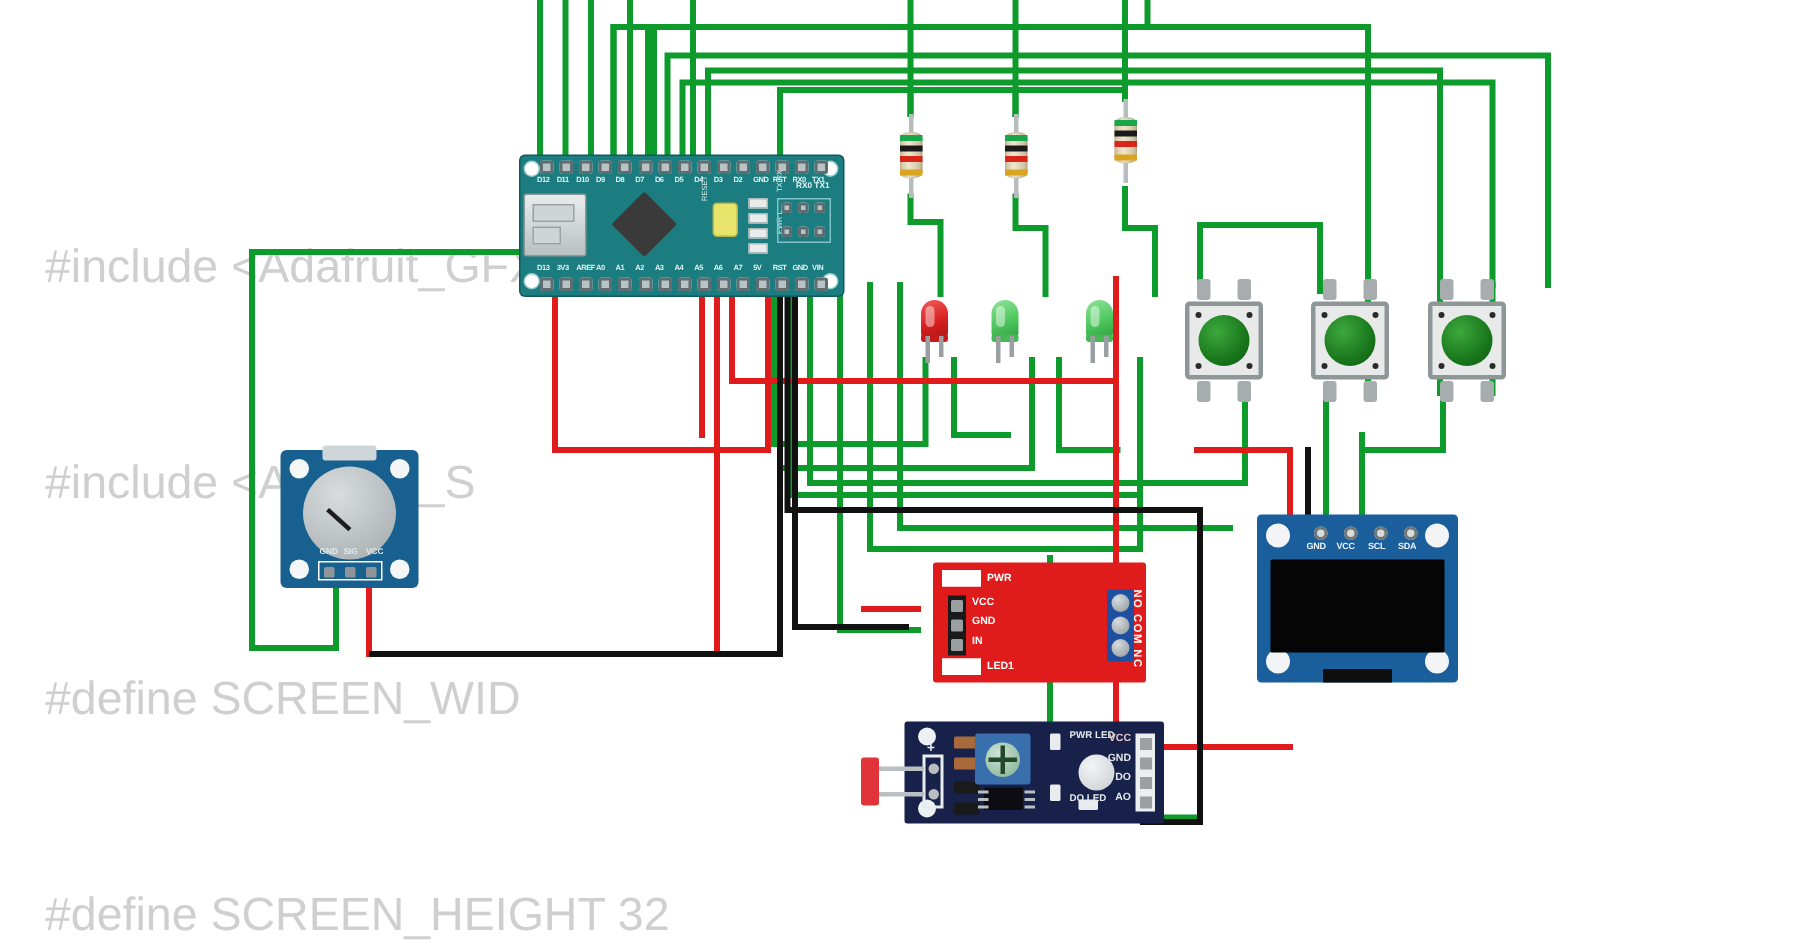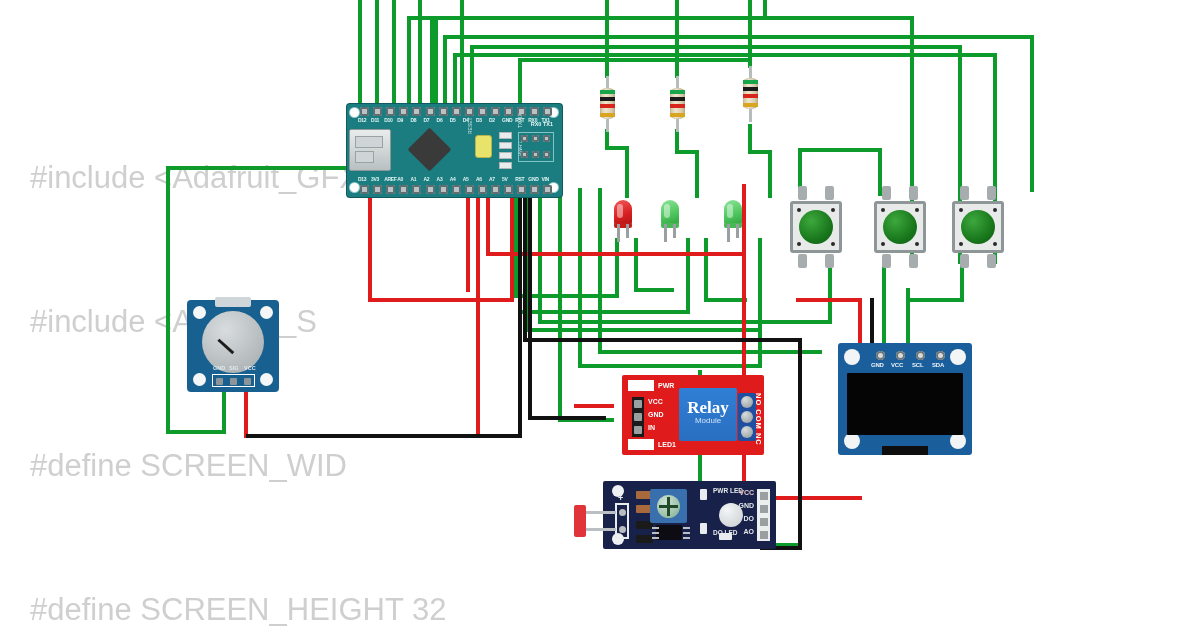--- a/index.html
+++ b/index.html
@@ -433,24 +433,20 @@
     <div class="ledbox" style="bottom:5px;"></div>
     <div class="lab" style="left:36px;bottom:7px;">LED1</div>
     <div class="hdr">
       <i style="top:3px;"></i>
         <i style="top:16px;"></i>
         <i style="top:29px;"></i>
     </div>
     <div class="lab" style="left:26px;top:23px;">VCC</div>
     <div class="lab" style="left:26px;top:36px;">GND</div>
     <div class="lab" style="left:26px;top:49px;">IN</div>
-    <div class="blue">
-      <b>Relay</b>
-      <s>Module</s>
-    </div>
     <div class="scrblk">
       <i style="top:3px;"></i>
         <i style="top:18px;"></i>
         <i style="top:33px;"></i>
     </div>
     <div class="nonc">NO COM NC</div>
   </div>
 
   <div class="part oled" style="left:838px;top:343px;">
     <div class="hole" style="left:6px;top:6px;"></div>

